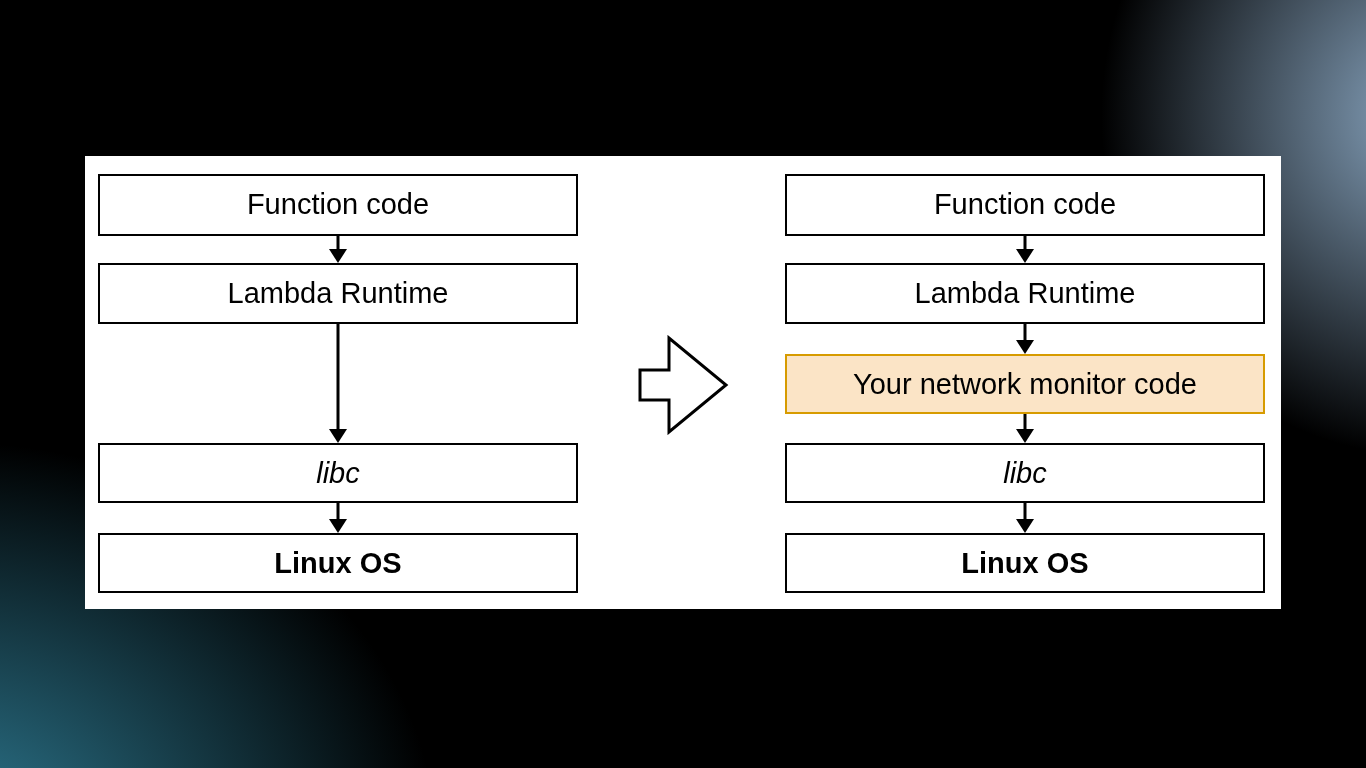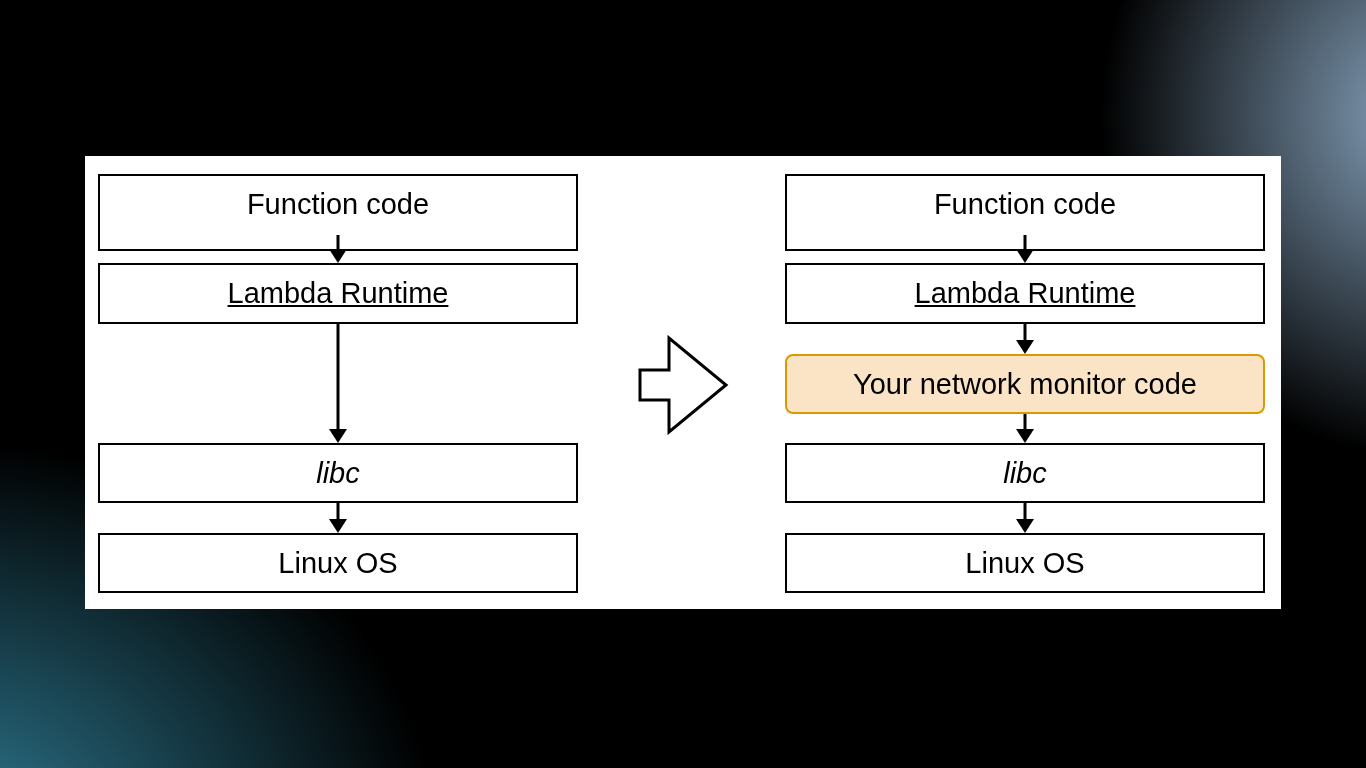--- a/index.html
+++ b/index.html
@@ -36,29 +36,28 @@
     background: #ffffff;
     color: #000000;
     font-size: 29px;
     text-align: center;
     white-space: nowrap;
     overflow: hidden;
   }
   .node.highlight {
     background: #FBE4C6;
     border-color: #D79B00;
-    border-radius: 8px;
   }
   .col-left  { left: 13px;  }
   .col-right { left: 700px; }
-  .row-1 { top: 18px;  height: 77px; line-height: 57px; }
-  .row-2 { top: 107px; height: 61px; line-height: 57px; text-decoration: underline; }
+  .row-1 { top: 18px;  height: 62px; line-height: 57px; }
+  .row-2 { top: 107px; height: 61px; line-height: 57px; }
   .row-3 { top: 198px; }
   .row-4 { top: 287px; font-style: italic; }
-  .row-5 { top: 377px; }
+  .row-5 { top: 377px; font-weight: bold; }
   .connector {
     position: absolute;
     width: 20px;
   }
   .connector .stem {
     position: absolute;
     left: 50%;
     transform: translateX(-50%);
     top: 0;
     bottom: 11px;

